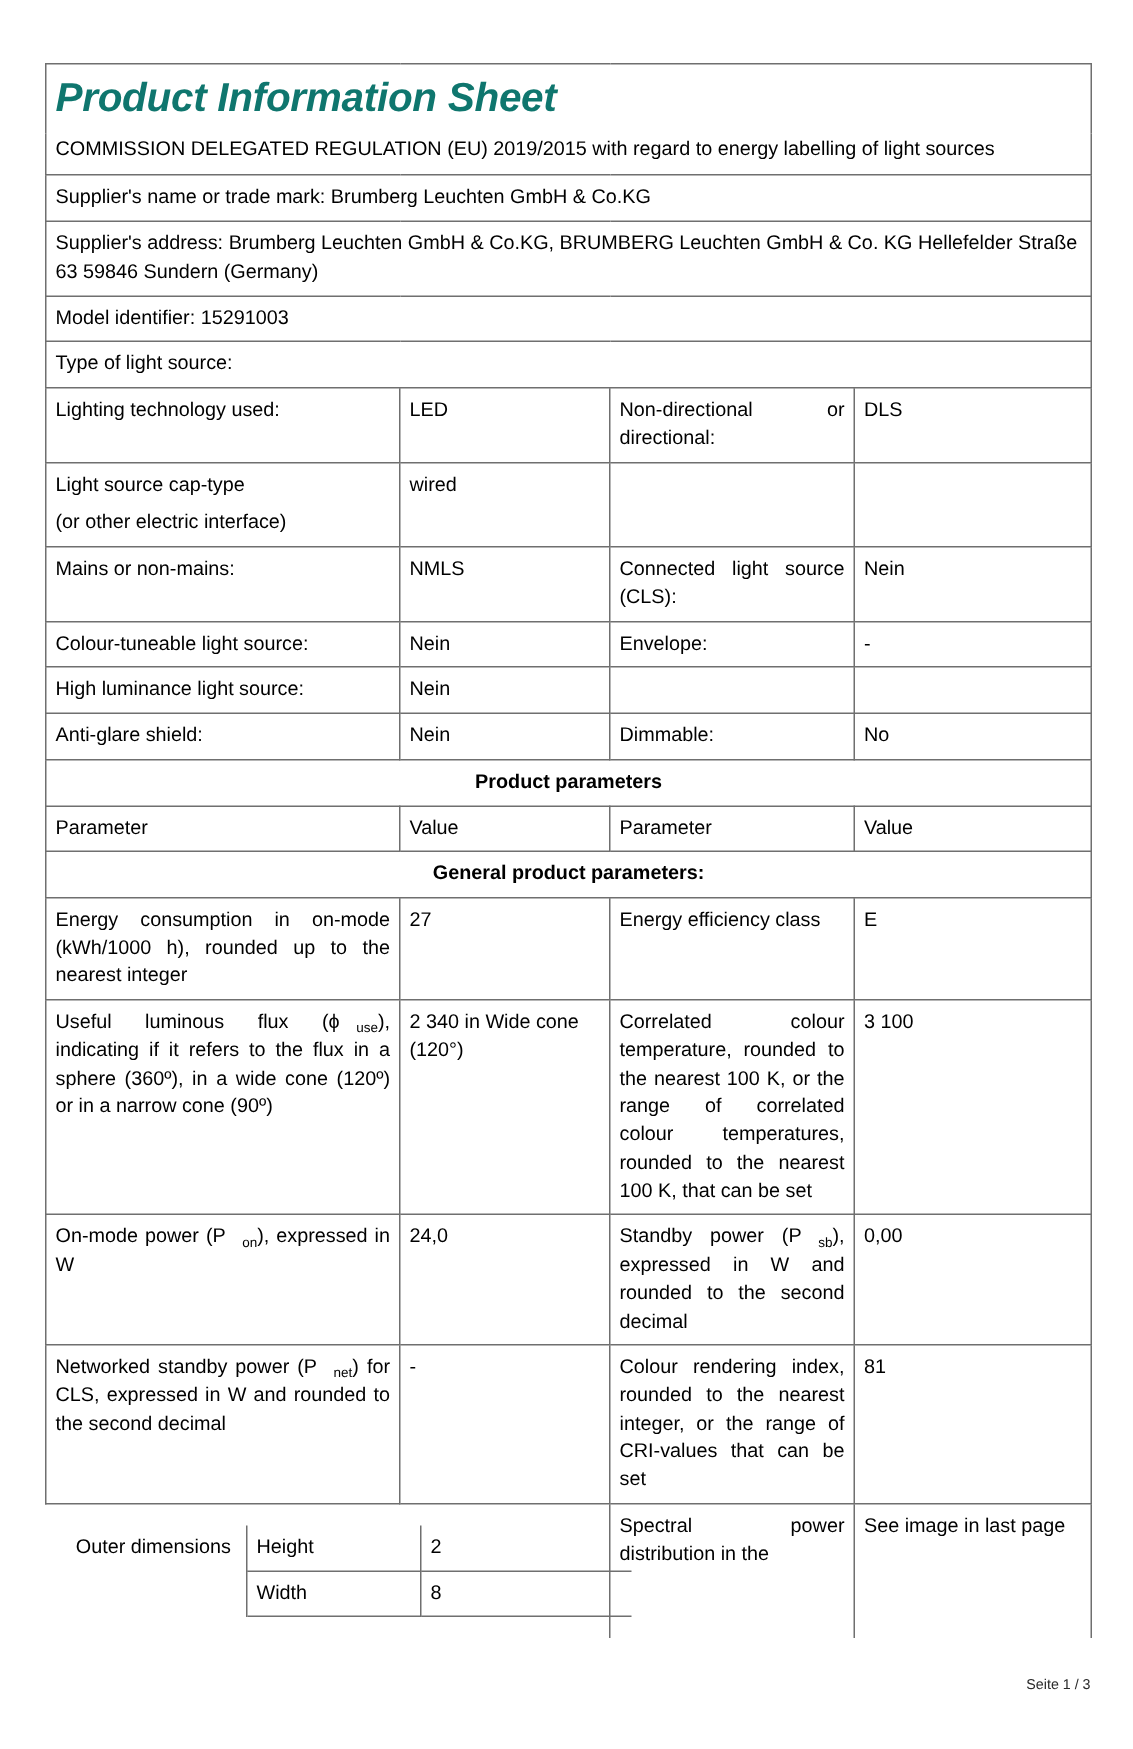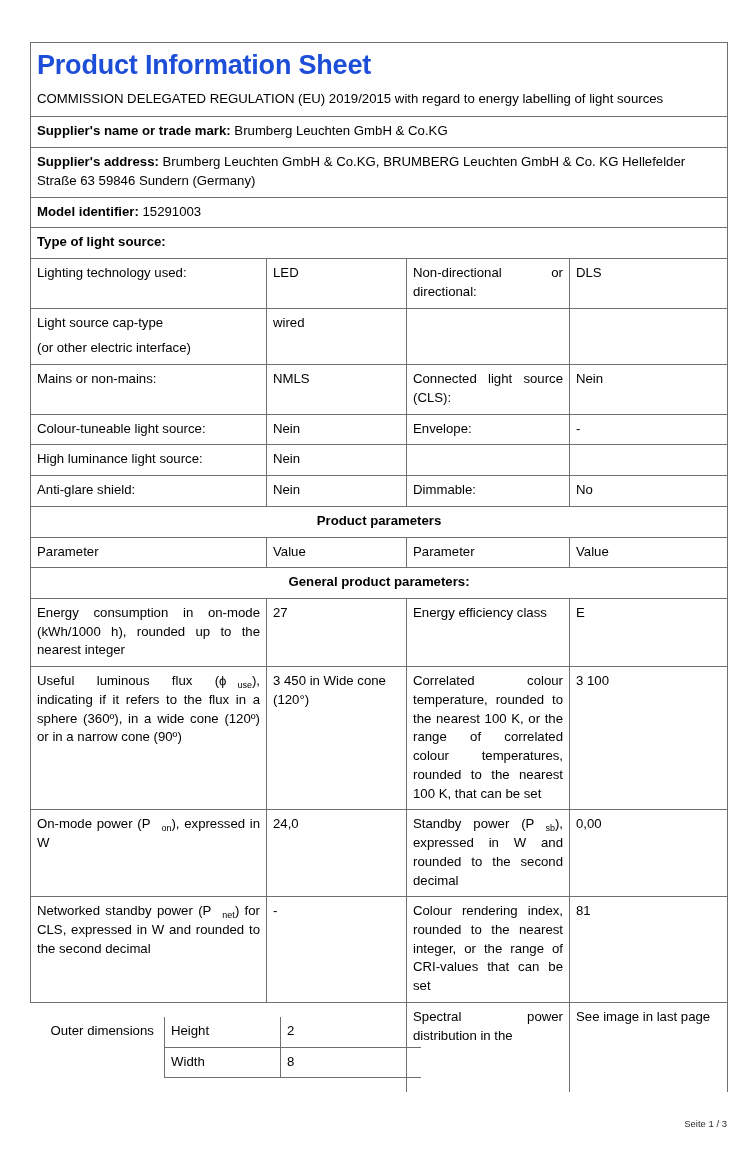--- a/index.html
+++ b/index.html
@@ -33,37 +33,38 @@
     padding: 5px 6px 6px 6px;
     font-size: 13.2px;
     line-height: 1.42;
   }
   
   .title-cell {
     border-bottom: none !important;
     padding-bottom: 2px !important;
   }
   .doc-title {
-    color: #1d4ed8;
+    color: #0f766e;
     font-size: 27px;
     font-weight: bold;
     letter-spacing: -0.2px;
     line-height: 1.1;
     margin: 3px 0 6px 0;
+    font-style: italic;
   }
   .subtitle-cell {
     border-top: none !important;
     padding-top: 0 !important;
     padding-bottom: 8px !important;
   }
   .subtitle {
     font-size: 13.2px;
     line-height: 1.5;
   }
-  .lbl { font-weight: bold; margin-top: 12px; }
+  .lbl { font-weight: normal; margin-top: 12px; }
   .val-inline { font-weight: normal; }
 
   .ctr { }
   .just { text-align: justify; text-align-last: left; }
   .bold-ctr { text-align: center; font-weight: bold; }
 
   .sub-table {
     width: 100%;
     border-collapse: collapse;
     table-layout: fixed;
@@ -208,21 +209,21 @@
 
     <tr>
       <td class="just">Energy consumption in on-mode (kWh/1000 h), rounded up to the nearest integer</td>
       <td class="ctr">27</td>
       <td class="just">Energy efficiency class</td>
       <td class="ctr">E</td>
     </tr>
 
     <tr>
       <td class="just"><span>Useful luminous flux (ϕ</span><sub>use</sub><span>), indicating if it refers to the flux in a sphere (360º), in a wide cone (120º) or in a narrow cone (90º)</span></td>
-      <td class="ctr">3 450 in Wide cone (120°)</td>
+      <td class="ctr">2 340 in Wide cone (120°)</td>
       <td class="just">Correlated colour temperature, rounded to the nearest 100 K, or the range of correlated colour temperatures, rounded to the nearest 100 K, that can be set</td>
       <td class="ctr">3 100</td>
     </tr>
 
     <tr>
       <td class="just"><span>On-mode power (P</span><sub>on</sub><span>), expressed in W</span></td>
       <td class="ctr">24,0</td>
       <td class="just"><span>Standby power (P</span><sub>sb</sub><span>), expressed in W and rounded to the second decimal</span></td>
       <td class="ctr">0,00</td>
     </tr>

